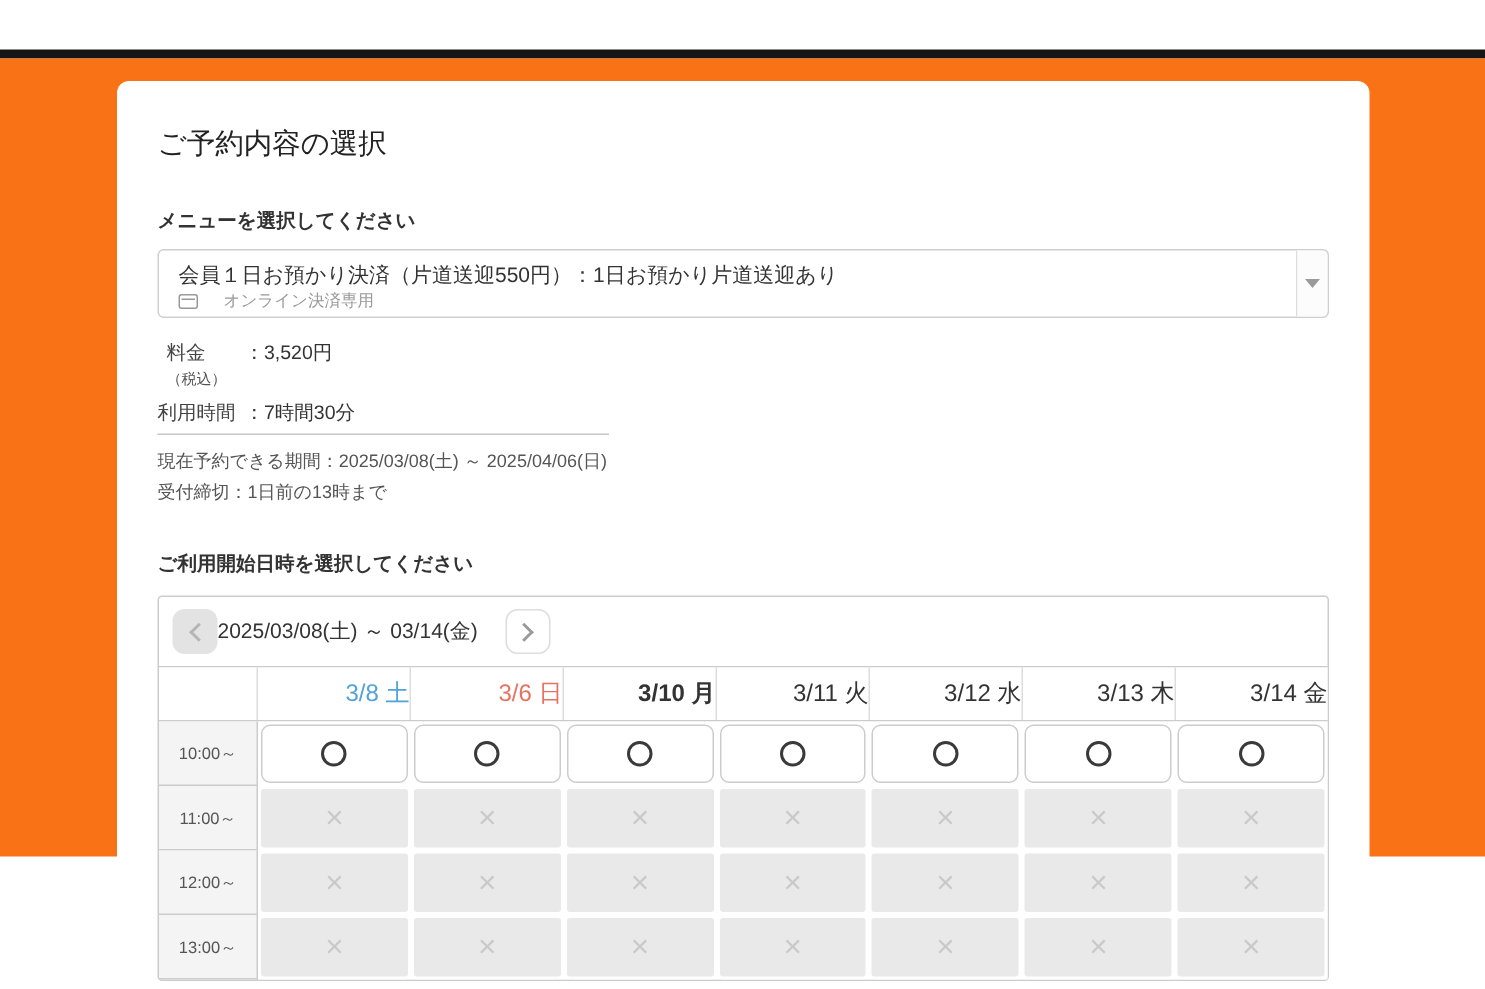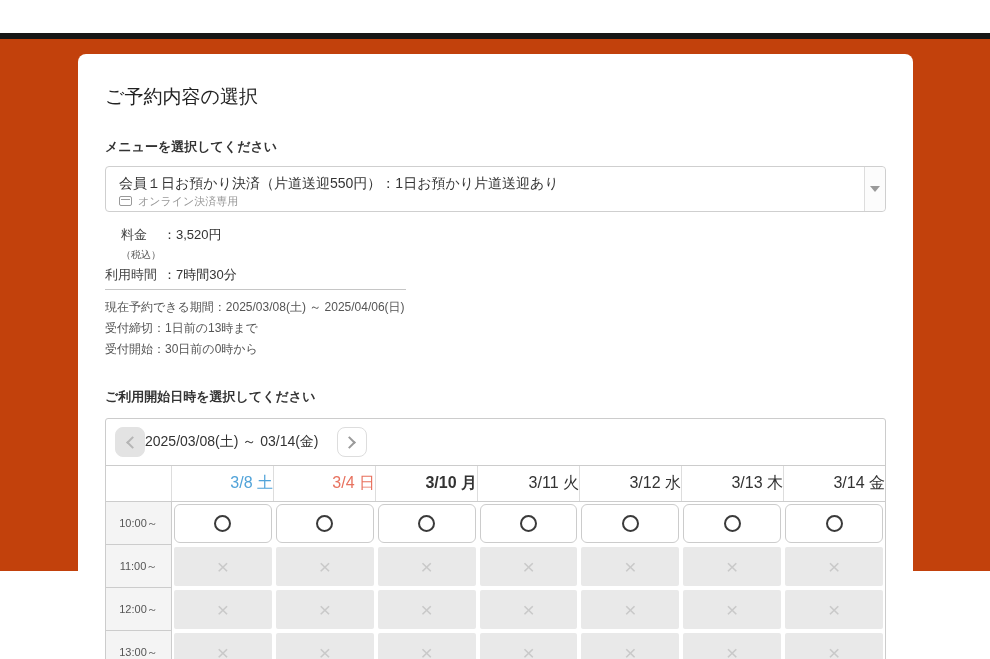--- a/index.html
+++ b/index.html
@@ -1,48 +1,48 @@
 <!DOCTYPE html>
 <html><head>
 <meta charset="utf-8">
 <style>
   * { margin:0; padding:0; box-sizing:border-box; }
   html,body { width:990px; height:659px; overflow:hidden; background:#ffffff;
               font-family:"Liberation Sans", sans-serif; }
   .top-white { height:33px; background:#ffffff; }
   .top-black { height:6px; background:#161616; }
-  .page-bg { background:#c2410c; height:532px; }
+  .page-bg { background:#f97316; height:532px; }
   .card { width:835px; margin-left:78px; position:relative; top:15px;
           background:#ffffff; border-radius:8px 8px 0 0; min-height:605px;
           padding:0 27px; }
   .page-title { font-size:19px; font-weight:400; color:#222; padding-top:33px; line-height:20px; }
 
   .section-label { font-size:13px; font-weight:700; color:#333; margin-top:33px; line-height:14px; }
 
   .menu-select { position:relative; margin-top:12px; height:46px; width:781px;
                  border:1px solid #cfcfcf; border-radius:4px; background:#fff;
                  padding:8px 34px 0 13px; cursor:pointer; text-align:left; display:block; }
   .menu-select-value { font-size:14px; color:#333; line-height:16px; display:block;
                        white-space:nowrap; overflow:hidden; }
-  .menu-select-note { display:flex; align-items:center; gap:6px; margin-top:4px; }
+  .menu-select-note { display:flex; align-items:center; gap:17px; margin-top:4px; }
   .menu-select-note span.note-text { font-size:11px; color:#999; line-height:12px; }
   .cc-icon { width:13px; height:10px; border:1px solid #999; border-radius:2px;
              position:relative; display:inline-block; flex:none; }
   .cc-icon::after { content:''; position:absolute; left:1px; right:1px; top:2px;
                     height:1px; background:#999; }
   .select-arrow-zone { position:absolute; right:0; top:0; bottom:0; width:21px;
                        border-left:1px solid #ddd; display:flex; align-items:center;
                        justify-content:center; border-radius:0 4px 4px 0; background:#fcfcfc; }
   .select-arrow { width:0; height:0; border-left:5px solid transparent;
                   border-right:5px solid transparent; border-top:6px solid #9a9a9a; }
 
   .detail-rows { margin-top:13px; }
   .detail-row { display:flex; font-size:13px; color:#444; line-height:20px; }
   .detail-row .d-label { width:58px; display:flex; align-items:baseline;flex-direction:column; }
-  .d-label .tax-note { font-size:10px; margin-left:16px; color:#555; }
+  .d-label .tax-note { font-size:10px; margin-left:6px; color:#555;font-family:Liberation Mono, monospace; }
   .detail-row .d-value { color:#333;text-align:center; }
 
   .rule { width:301px; height:1px; background:#c6c6c6; margin-top:4px; }
 
   .info-lines { margin-top:7px; }
   .info-line { font-size:12px; color:#555; line-height:21px; }
 
   .schedule-label { margin-top:30px; }
 
   .calendar { margin-top:14px; width:781px; border:1px solid #ccc; border-radius:3px;
@@ -115,42 +115,41 @@
         </span>
         <span class="d-value">：7時間30分</span>
       </div>
     </div>
 
     <div class="rule"></div>
 
     <div class="info-lines">
       <div class="info-line">現在予約できる期間：2025/03/08(土) ～ 2025/04/06(日)</div>
       <div class="info-line">受付締切：1日前の13時まで</div>
-      <div class="info-line">受付開始：30日前の0時から</div>
     </div>
 
     <div class="section-label schedule-label">ご利用開始日時を選択してください</div>
 
     <div class="calendar">
       <div class="cal-nav">
         <div class="nav-btn prev">
           <span class="chev left"></span>
         </div>
         <span class="week-range">2025/03/08(土) ～ 03/14(金)</span>
         <div class="nav-btn next">
           <span class="chev right"></span>
         </div>
       </div>
       <div class="cal-header">
         <div class="time-head"></div>
       <div class="day-cell">
             <span style="color: rgb(81, 163, 217);">3/8 土</span>
           </div>
           <div class="day-cell">
-            <span style="color: rgb(232, 114, 95);">3/4 日</span>
+            <span style="color: rgb(232, 114, 95);">3/6 日</span>
           </div>
           <div class="day-cell">
             <span style="color: rgb(51, 51, 51); font-weight: bold;">3/10 月</span>
           </div>
           <div class="day-cell">
             <span style="color: rgb(51, 51, 51);">3/11 火</span>
           </div>
           <div class="day-cell">
             <span style="color: rgb(51, 51, 51);">3/12 水</span>
           </div>

